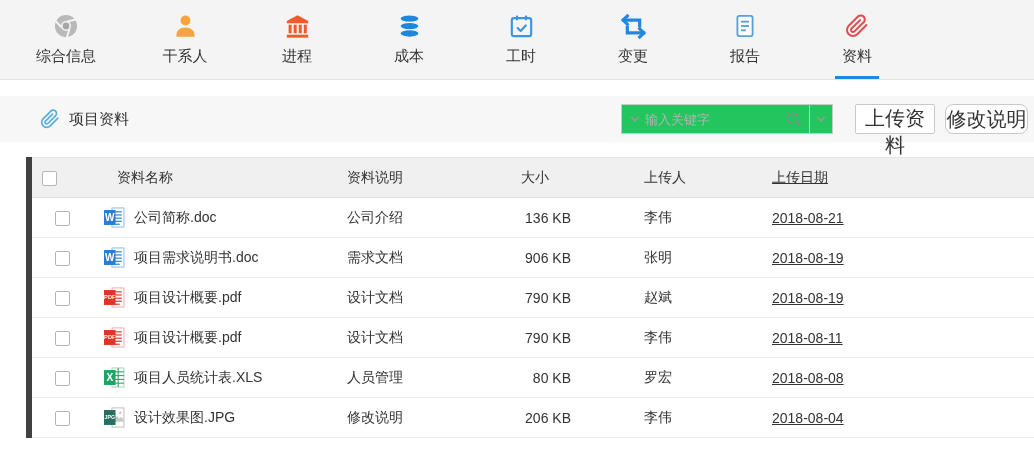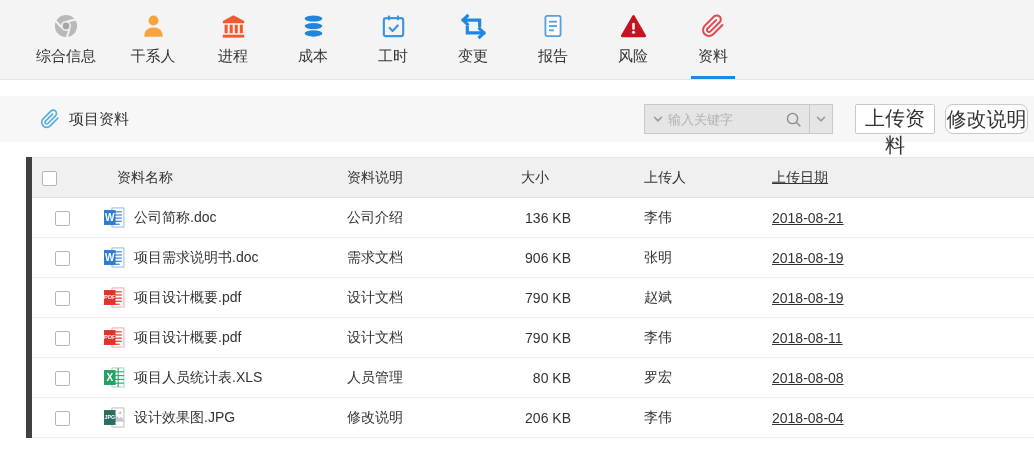--- a/index.html
+++ b/index.html
@@ -2,35 +2,35 @@
 <html><head>
 <meta charset="utf-8">
 <style>
   * { margin:0; padding:0; box-sizing:border-box; }
   html,body { background:#fff; }
   body { width:1034px; height:468px; font-family:"Liberation Sans", sans-serif; position:relative; overflow:hidden; color:#333; }
 
   
   .nav { position:absolute; top:0; left:0; width:1034px; height:80px;
          background:#f4f4f5; border-bottom:1px solid #e4e4e4;
-         display:flex; align-items:stretch; padding-left:36px; }
+         display:flex; align-items:stretch; padding-left:36px;gap:32px; }
   .nav-item { position:relative; display:flex; flex-direction:column; align-items:center;
               padding-top:11px; min-width:46px; margin-right:34px; cursor:pointer; }
   .nav-item .nicon { width:30px; height:30px; display:flex; align-items:center; justify-content:center; }
   .nav-item .nlabel { margin-top:6px; font-size:15px; color:#333; white-space:nowrap; }
   .nav-item.active::after { content:""; position:absolute; left:50%; bottom:0;
               transform:translateX(-50%); width:44px; height:3px; background:#1e88e5; }
 
   
   .toolbar { position:absolute; top:96px; left:0; width:1034px; height:46px;
              background:#f7f7f7; display:flex; align-items:center; padding:0 6px 0 40px; }
   .tb-icon { width:20px; height:20px; display:inline-flex; }
   .tb-title { font-size:15px; color:#333; margin-left:9px; }
   .tb-right { margin-left:auto; display:flex; align-items:center; }
-  .search { width:189px; height:30px; background:#e5e5e5; border:1px solid #c9c9c9;
+  .search { width:212px; height:30px; background:#22c55e; border:1px solid #c9c9c9;
             display:flex; align-items:center;margin-left:20px; }
   .sch-chev { width:12px; height:12px; margin:0 4px 0 7px; display:inline-flex; }
   .search input { flex:1; min-width:0; border:none; outline:none; background:transparent;
             font-size:13px; color:#333; font-family:"Liberation Sans", sans-serif; }
   .search input::placeholder { color:#b3b3b3; }
   .sch-mag { width:17px; height:17px; margin:0 7px 0 4px; display:inline-flex; }
   .sch-dd { width:23px; height:28px; border-left:1px solid #c9c9c9;
             display:flex; align-items:center; justify-content:center; cursor:pointer; }
   .sch-dd span { width:12px; height:12px; display:inline-flex; }
   .btn { height:30px; background:#fff; border:1px solid #c9c9c9; border-radius:2px;
@@ -136,30 +136,20 @@
     <div class="nav-item">
       <span class="nicon">
         <svg width="26" height="26" viewBox="0 0 24 24" fill="none" stroke="#55a0e0" stroke-width="1.7">
           <rect x="5" y="2.7" width="14" height="18.6" rx="1.6" fill="#fdfdfd"></rect>
           <line x1="8.3" y1="8" x2="15.7" y2="8"></line>
           <line x1="8.3" y1="12" x2="15.7" y2="12"></line>
           <line x1="8.3" y1="16" x2="12.8" y2="16"></line>
         </svg>
       </span>
                  <span class="nlabel">报告</span>
-    </div>
-    <div class="nav-item">
-      <span class="nicon">
-        <svg width="27" height="27" viewBox="0 0 24 24">
-          <path d="M12 3L22 20.3H2z" fill="#c41420" stroke="#c41420" stroke-width="2.4" stroke-linejoin="round"></path>
-          <rect x="10.9" y="8.6" width="2.2" height="6.2" rx="1.1" fill="#fff"></rect>
-          <circle cx="12" cy="17.2" r="1.35" fill="#fff"></circle>
-        </svg>
-      </span>
-                 <span class="nlabel">风险</span>
     </div>
     <div class="nav-item active">
       <span class="nicon">
         <svg width="24" height="24" viewBox="0 0 24 24" fill="none" stroke="#e04b50" stroke-width="2" stroke-linecap="round" stroke-linejoin="round">
           <path d="M21.44 11.05l-9.19 9.19a6 6 0 0 1-8.49-8.49l9.19-9.19a4 4 0 1 1 5.66 5.66l-9.2 9.19a2 2 0 0 1-2.83-2.83l8.49-8.48"></path>
         </svg>
       </span>
                  <span class="nlabel">资料</span>
     </div>
   </div>

